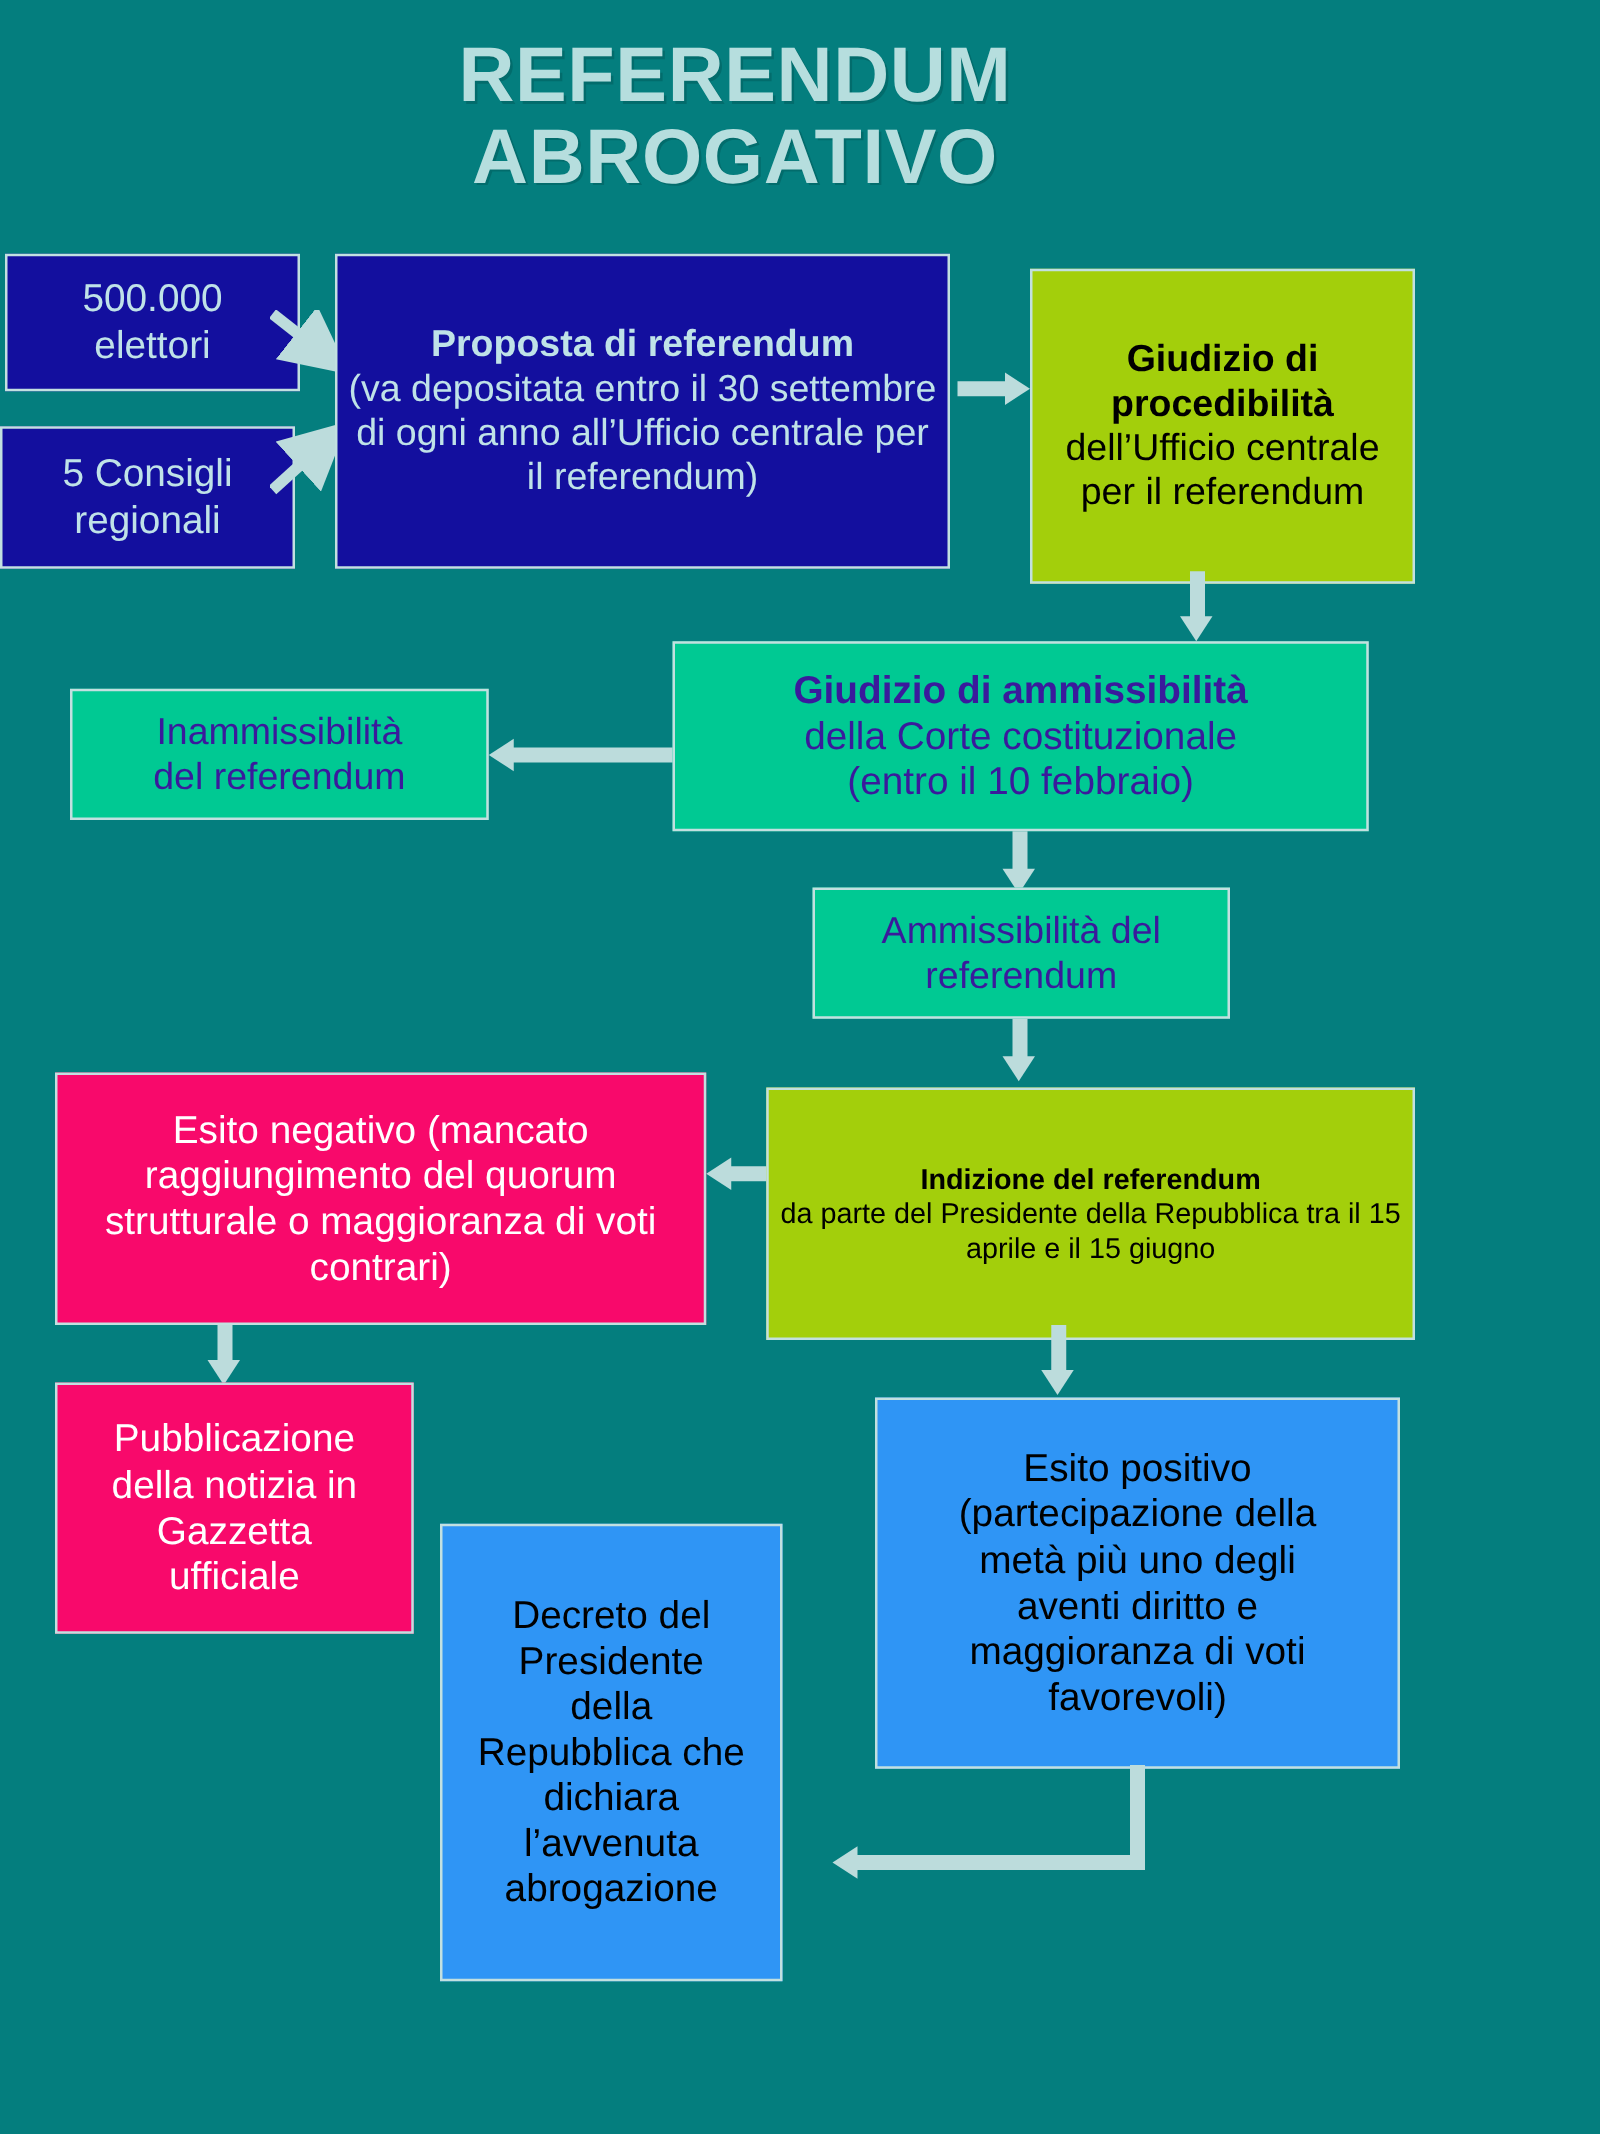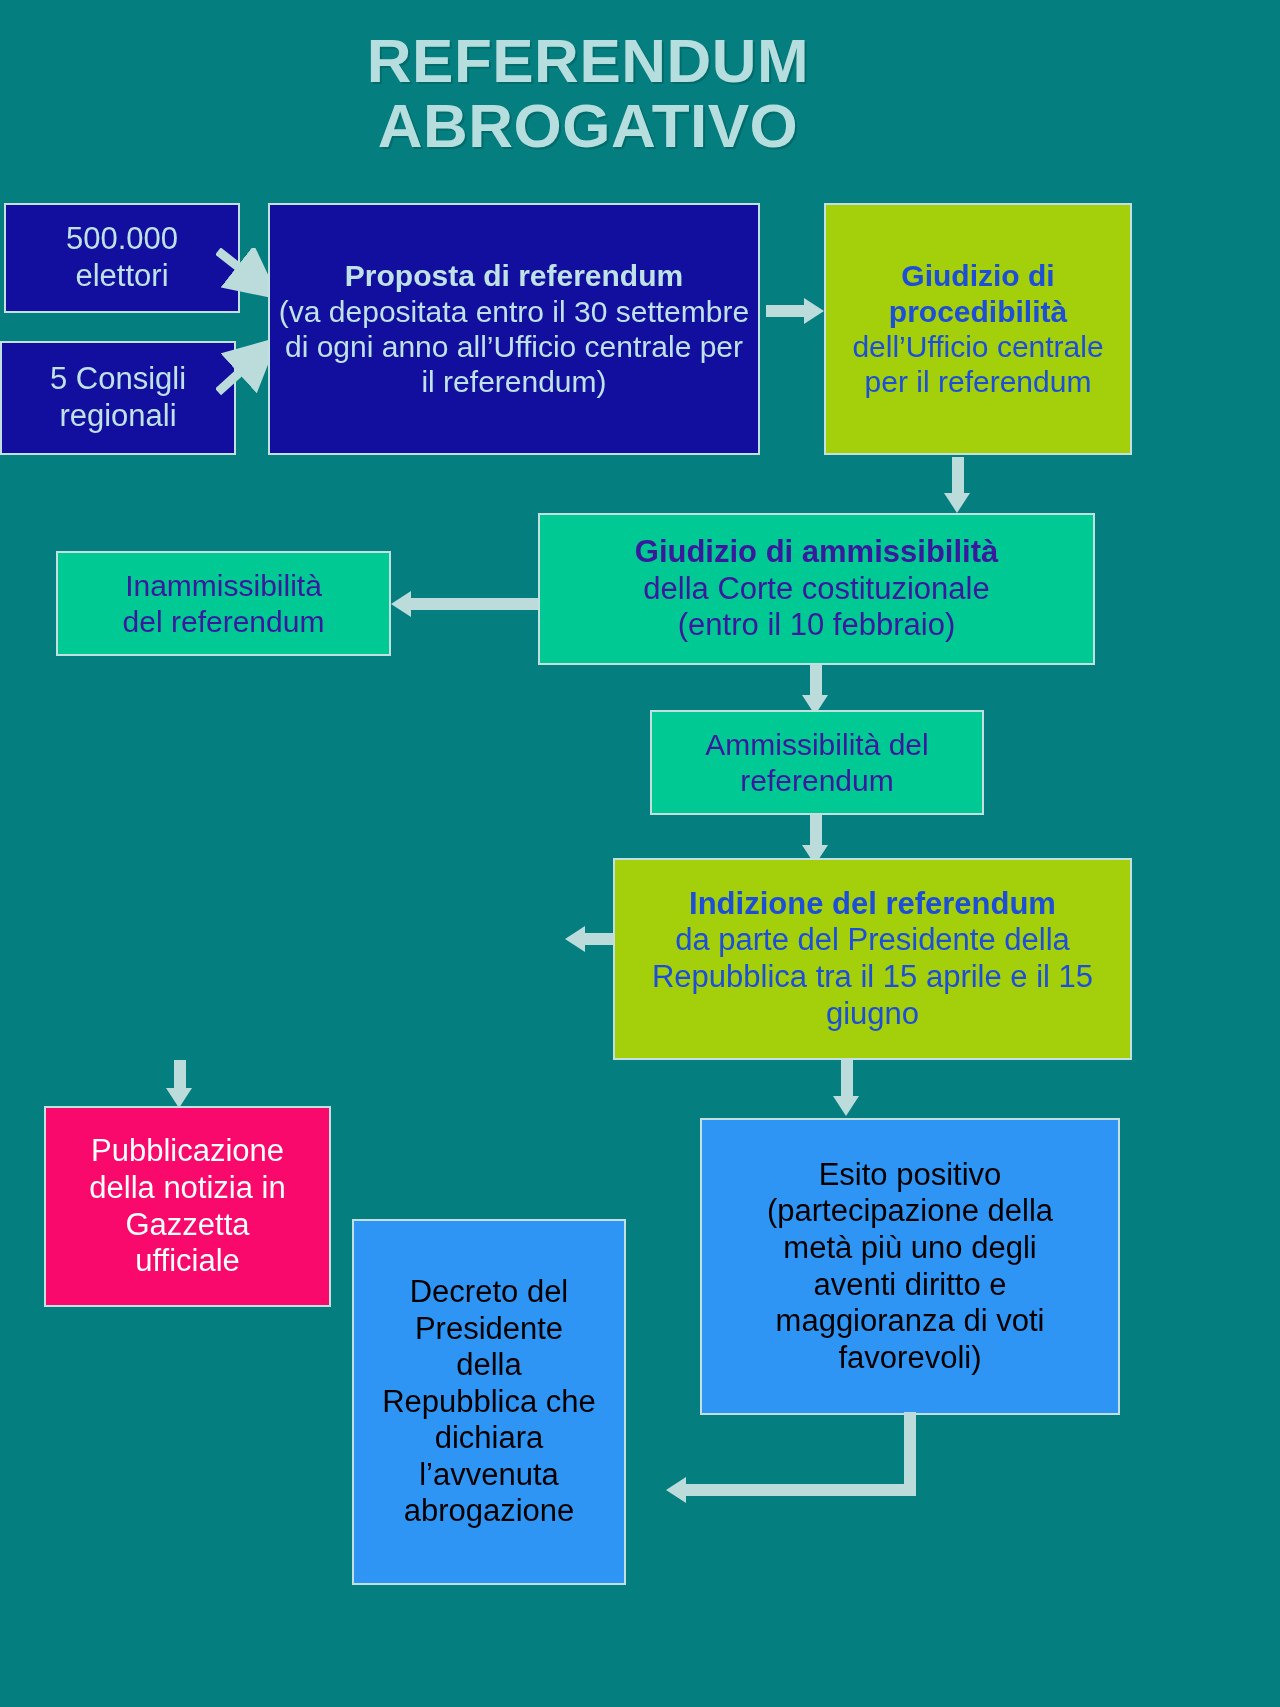--- a/index.html
+++ b/index.html
@@ -39,21 +39,21 @@
     justify-content: center;
     text-align: center;
     line-height: 1.18;
     padding: 2px 6px;
   }
   .node p { margin: 0; width: 100%; }
   .node b { font-weight: bold; }
 
   
   .navy    { background: #130f9e; color: #bfe2e8; }
-  .lime    { background: #a3cf0b; color: #1d4ed8; }
+  .lime    { background: #a3cf0b; color: #000000; margin-top: 12px; }
   .spring  { background: #00c993; color: #3a1a9c; }
   .pink    { background: #f8096b; color: #ffffff; }
   .blue    { background: #2f95f5; color: #000000; }
 
   
   .arrow { position: absolute; }
   .arrow .shaft { position: absolute; background: #bcdcdc; }
   .arrow .head { position: absolute; width: 0; height: 0; }
   .head.down  { border-left: 13px solid transparent; border-right: 13px solid transparent; border-top: 20px solid #bcdcdc; }
   .head.right { border-top: 13px solid transparent; border-bottom: 13px solid transparent; border-left: 20px solid #bcdcdc; }
@@ -152,27 +152,30 @@
       <span>Ammissibilità del</span><br>
       <span>referendum</span>
     </p>
   </div>
 
   <div class="arrow" style="left:802px; top:815px; width:28px; height:52px;">
     <div class="shaft" style="left:8px; top:0; width:12px; height:34px;"></div>
     <div class="head down" style="left:0; top:30px;"></div>
   </div>
 
+  <div class="node pink" style="left:44px; top:858px; width:521px; height:202px; font-size:31px;">
+    <p>Esito negativo (mancato raggiungimento del quorum strutturale o maggioranza di voti contrari)</p>
+  </div>
 
   <div class="arrow" style="left:565px; top:926px; width:54px; height:26px;">
     <div class="shaft" style="left:18px; top:7px; width:36px; height:12px;"></div>
     <div class="head left" style="left:0; top:0;"></div>
   </div>
 
-  <div class="node lime" style="left:613px; top:858px; width:519px; height:202px; font-size:31px;">
+  <div class="node lime" style="left:613px; top:858px; width:519px; height:202px; font-size:23px;">
     <p>
       <b>Indizione del referendum</b><br>
       <span>da parte del Presidente della Repubblica tra il 15 aprile e il 15 giugno</span>
     </p>
   </div>
 
   <div class="arrow" style="left:166px; top:1060px; width:28px; height:50px;">
     <div class="shaft" style="left:8px; top:0; width:12px; height:32px;"></div>
     <div class="head down" style="left:0; top:28px;"></div>
   </div>

